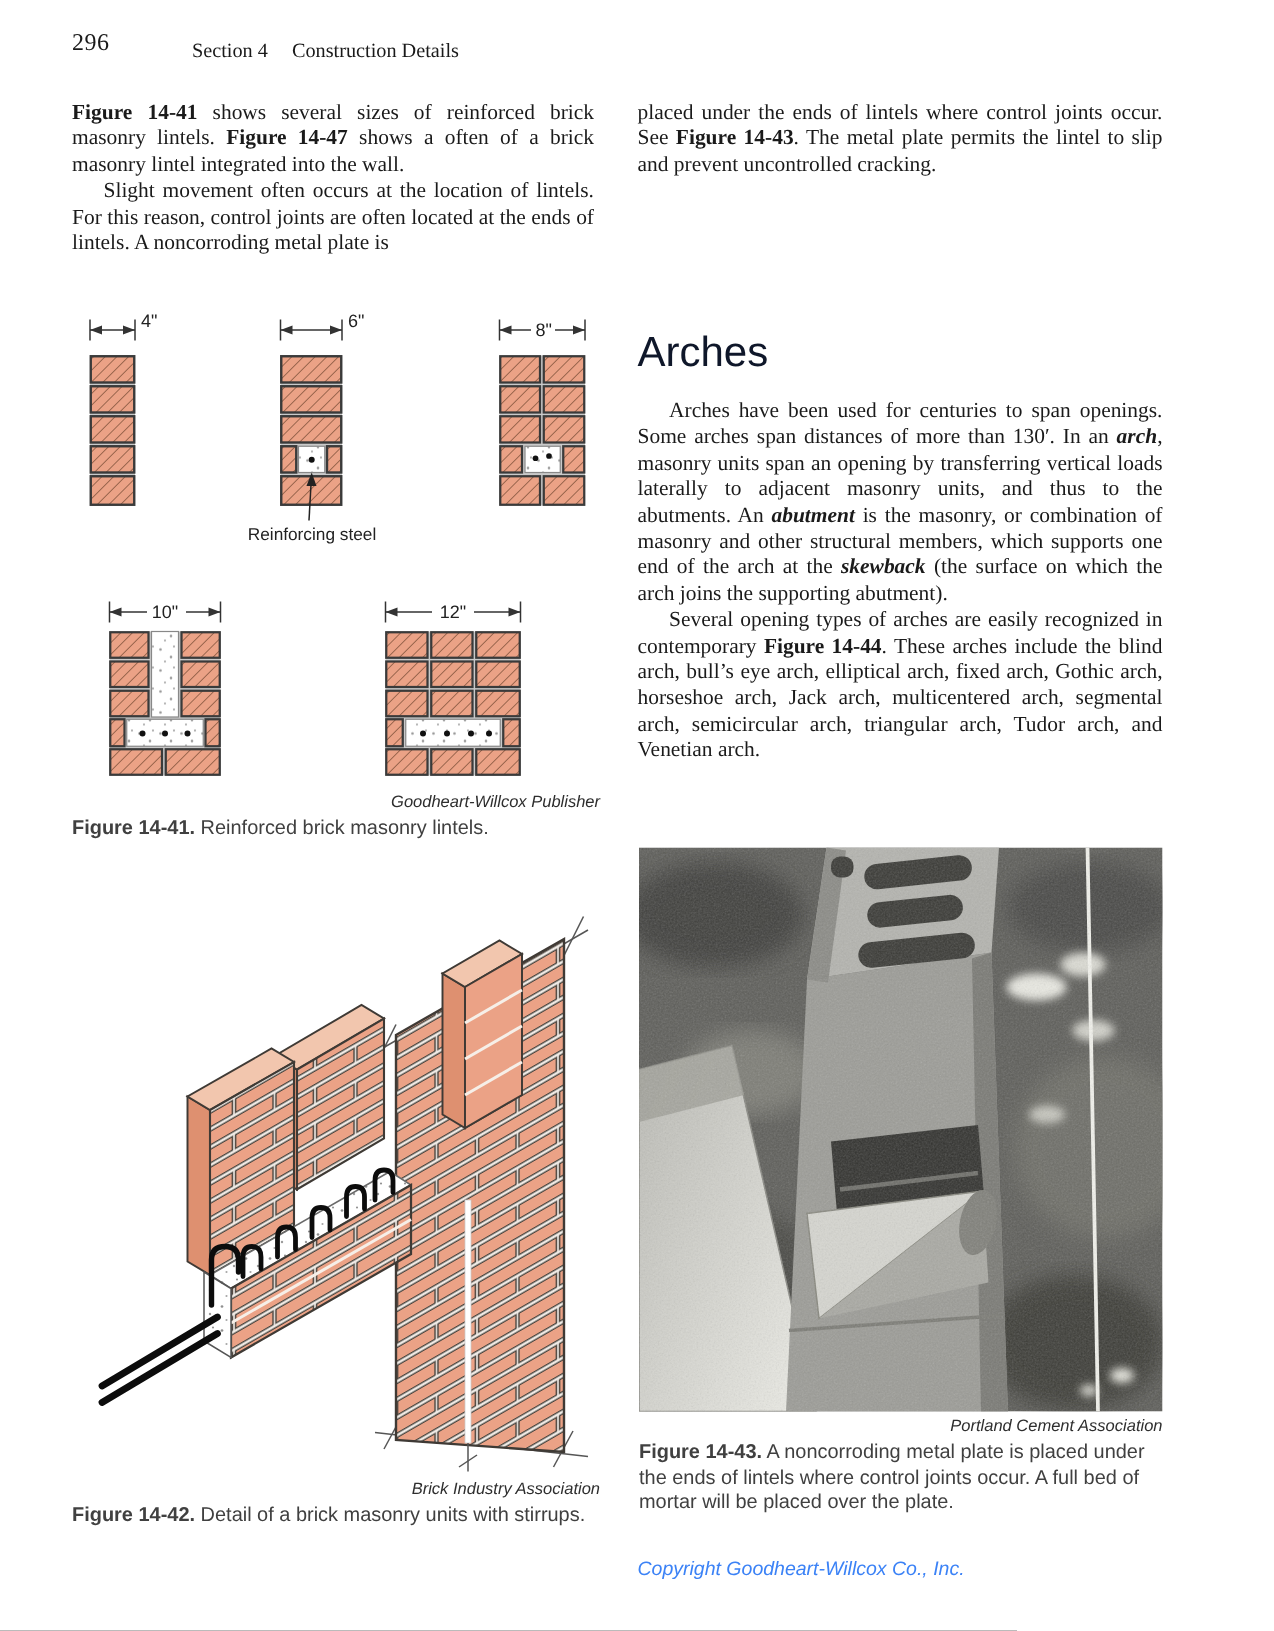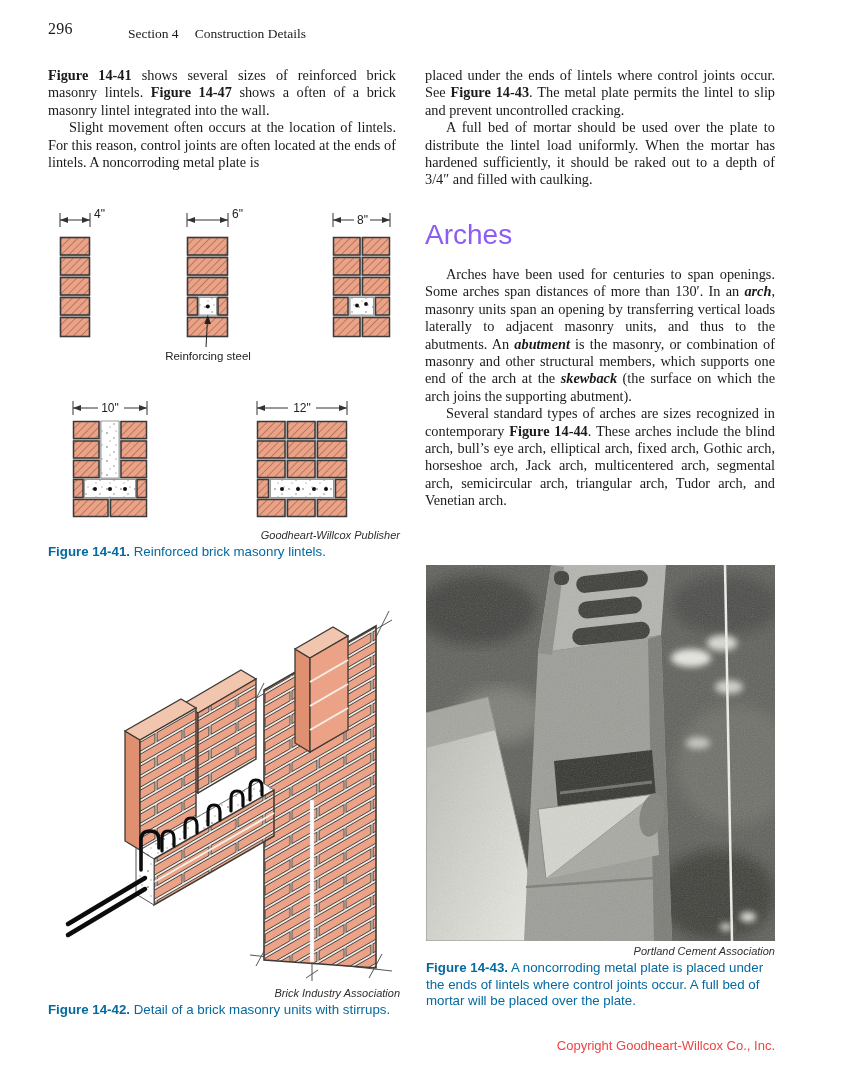--- a/index.html
+++ b/index.html
@@ -24,49 +24,48 @@
   .rcol2 p{margin:0;}
   .rcol2 p.ind{text-indent:21px;}
   
   figure{margin:0;padding:0;position:absolute;}
   .fig41{left:48px;top:205px;width:352px;}
   .fig42{left:48px;top:578px;width:352px;}
   .fig43{left:426px;top:565px;width:349px;}
   .credit{font-family:"Liberation Sans",sans-serif;font-style:italic;font-size:11px;
           color:#2e2e2e;text-align:right;margin-top:4px;}
   .caption{font-family:"Liberation Sans",sans-serif;font-size:13.3px;line-height:16.5px;
-           color:#0369a1;text-align:left;margin-top:3px;}
+           color:#404040;text-align:left;margin-top:3px;}
   .fig42 .credit{margin-top:2px;}
-  .footer{position:absolute;left:425px;top:1038px;width:350px;text-align:right;
-          font-family:"Liberation Sans",sans-serif;font-size:13px;color:#ef4444;}
+  .footer{position:absolute;left:425px;top:1038px;width:350px;
+          font-family:"Liberation Sans",sans-serif;font-size:13px;color:#3b82f6;font-style:italic;}
   svg{display:block;}
 </style>
 </head>
 <body>
 
 <div class="page">
 
   <div class="hdr-num">296</div>
   <div class="hdr-sec"><span>Section 4</span><span class="gap"></span><span>Construction Details</span></div>
 
   <div class="col col-left">
     <p><span class="b">Figure 14-41</span><span> shows several sizes of reinforced brick masonry lintels. </span><span class="b">Figure 14-47</span><span> shows a often of a brick masonry lintel integrated into the wall.</span></p>
     <p class="ind"><span>Slight movement often occurs at the location of lintels. For this reason, control joints are often located at the ends of lintels. A noncorroding metal plate is</span></p>
   </div>
 
   <div class="col col-right">
     <p><span>placed under the ends of lintels where control joints occur. See </span><span class="b">Figure 14-43</span><span>. The metal plate permits the lintel to slip and prevent uncontrolled cracking.</span></p>
-    <p class="ind"><span>A full bed of mortar should be used over the plate to distribute the lintel load uniformly. When the mortar has hardened sufficiently, it should be raked out to a depth of 3/4″ and filled with caulking.</span></p>
   </div>
 
-  <h1 class="arches" style="color:#8b5cf6;">Arches</h1>
+  <h1 class="arches" style="color:#0f172a;">Arches</h1>
 
   <div class="rcol2">
     <p class="ind"><span>Arches have been used for centuries to span openings. Some arches span distances of more than 130′. In an </span><span class="bi">arch</span><span>, masonry units span an opening by transferring vertical loads laterally to adjacent masonry units, and thus to the abutments. An </span><span class="bi">abutment</span><span> is the masonry, or combination of masonry and other structural members, which supports one end of the arch at the </span><span class="bi">skewback</span><span> (the surface on which the arch joins the supporting abutment).</span></p>
-    <p class="ind"><span>Several standard types of arches are sizes recognized in contemporary </span><span class="b">Figure 14-44</span><span>. These arches include the blind arch, bull’s eye arch, elliptical arch, fixed arch, Gothic arch, horseshoe arch, Jack arch, multicentered arch, segmental arch, semicircular arch, triangular arch, Tudor arch, and Venetian arch.</span></p>
+    <p class="ind"><span>Several opening types of arches are easily recognized in contemporary </span><span class="b">Figure 14-44</span><span>. These arches include the blind arch, bull’s eye arch, elliptical arch, fixed arch, Gothic arch, horseshoe arch, Jack arch, multicentered arch, segmental arch, semicircular arch, triangular arch, Tudor arch, and Venetian arch.</span></p>
   </div>
 
   <figure class="fig41">
     <svg width="352" height="320" viewBox="0 0 352 320">
       <defs>
         <pattern id="hatch41" width="5.5" height="5.5" patternUnits="userSpaceOnUse" patternTransform="rotate(45)">
           <rect width="5.5" height="5.5" fill="#EBA286"></rect>
           <line x1="0" y1="0" x2="0" y2="5.5" stroke="#8a5a42" stroke-width="1.1"></line>
         </pattern>
         <pattern id="speck41" width="14" height="14" patternUnits="userSpaceOnUse">

